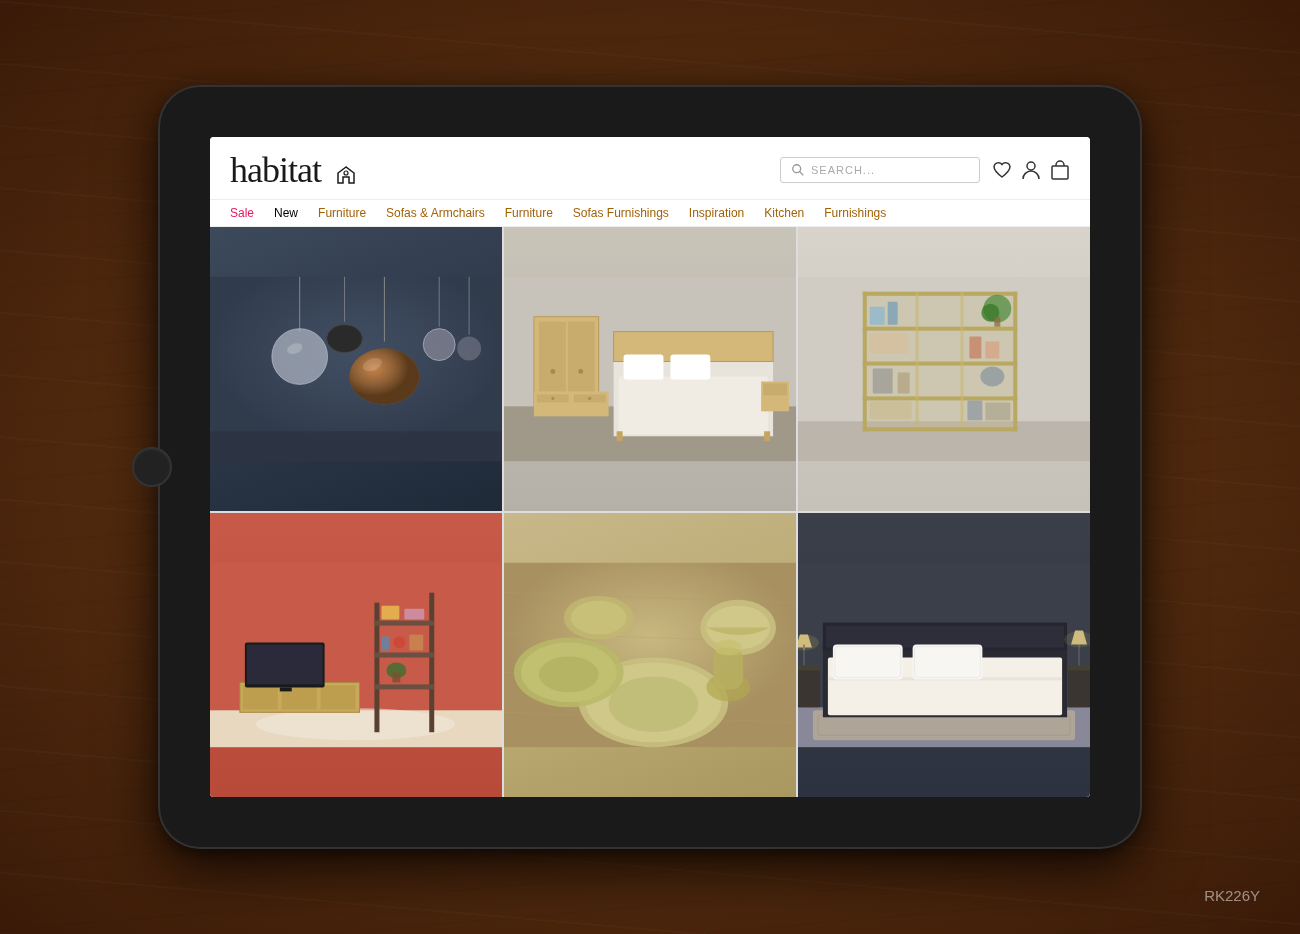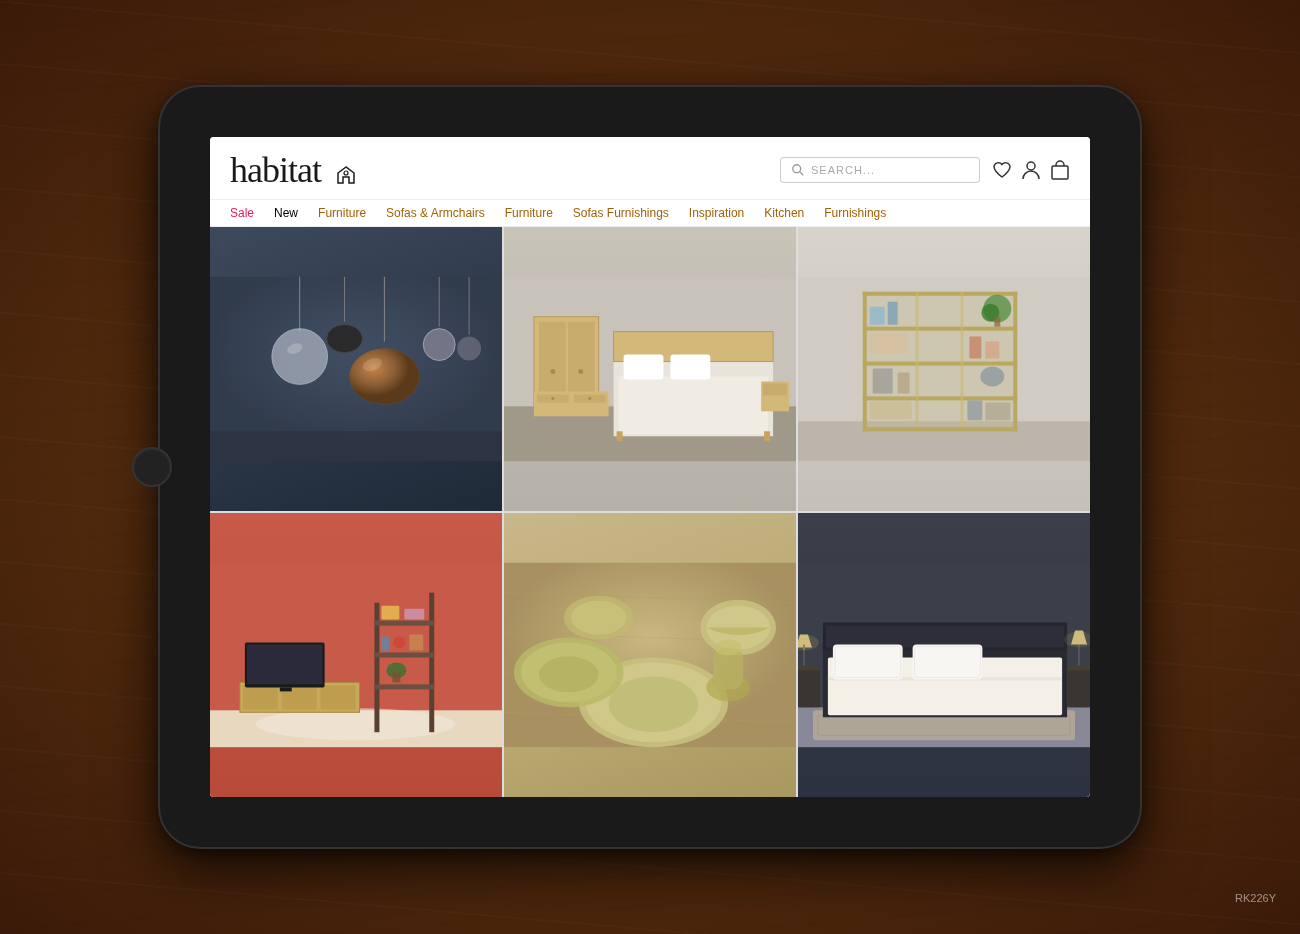--- a/index.html
+++ b/index.html
@@ -226,22 +226,22 @@
     
     .scene-svg {
       width: 100%;
       height: 100%;
     }
 
     
     .watermark {
       position: absolute;
       bottom: 30px;
-      right: 24px;
-      font-size: 11px;
+      right: 40px;
+      font-size: 15px;
       color: rgba(255,255,255,0.5);
       font-family: Arial, sans-serif;
     }
   </style>
 </head>
 <body>
 
 <div class="ipad-frame">
   <div class="ipad-screen">
 

